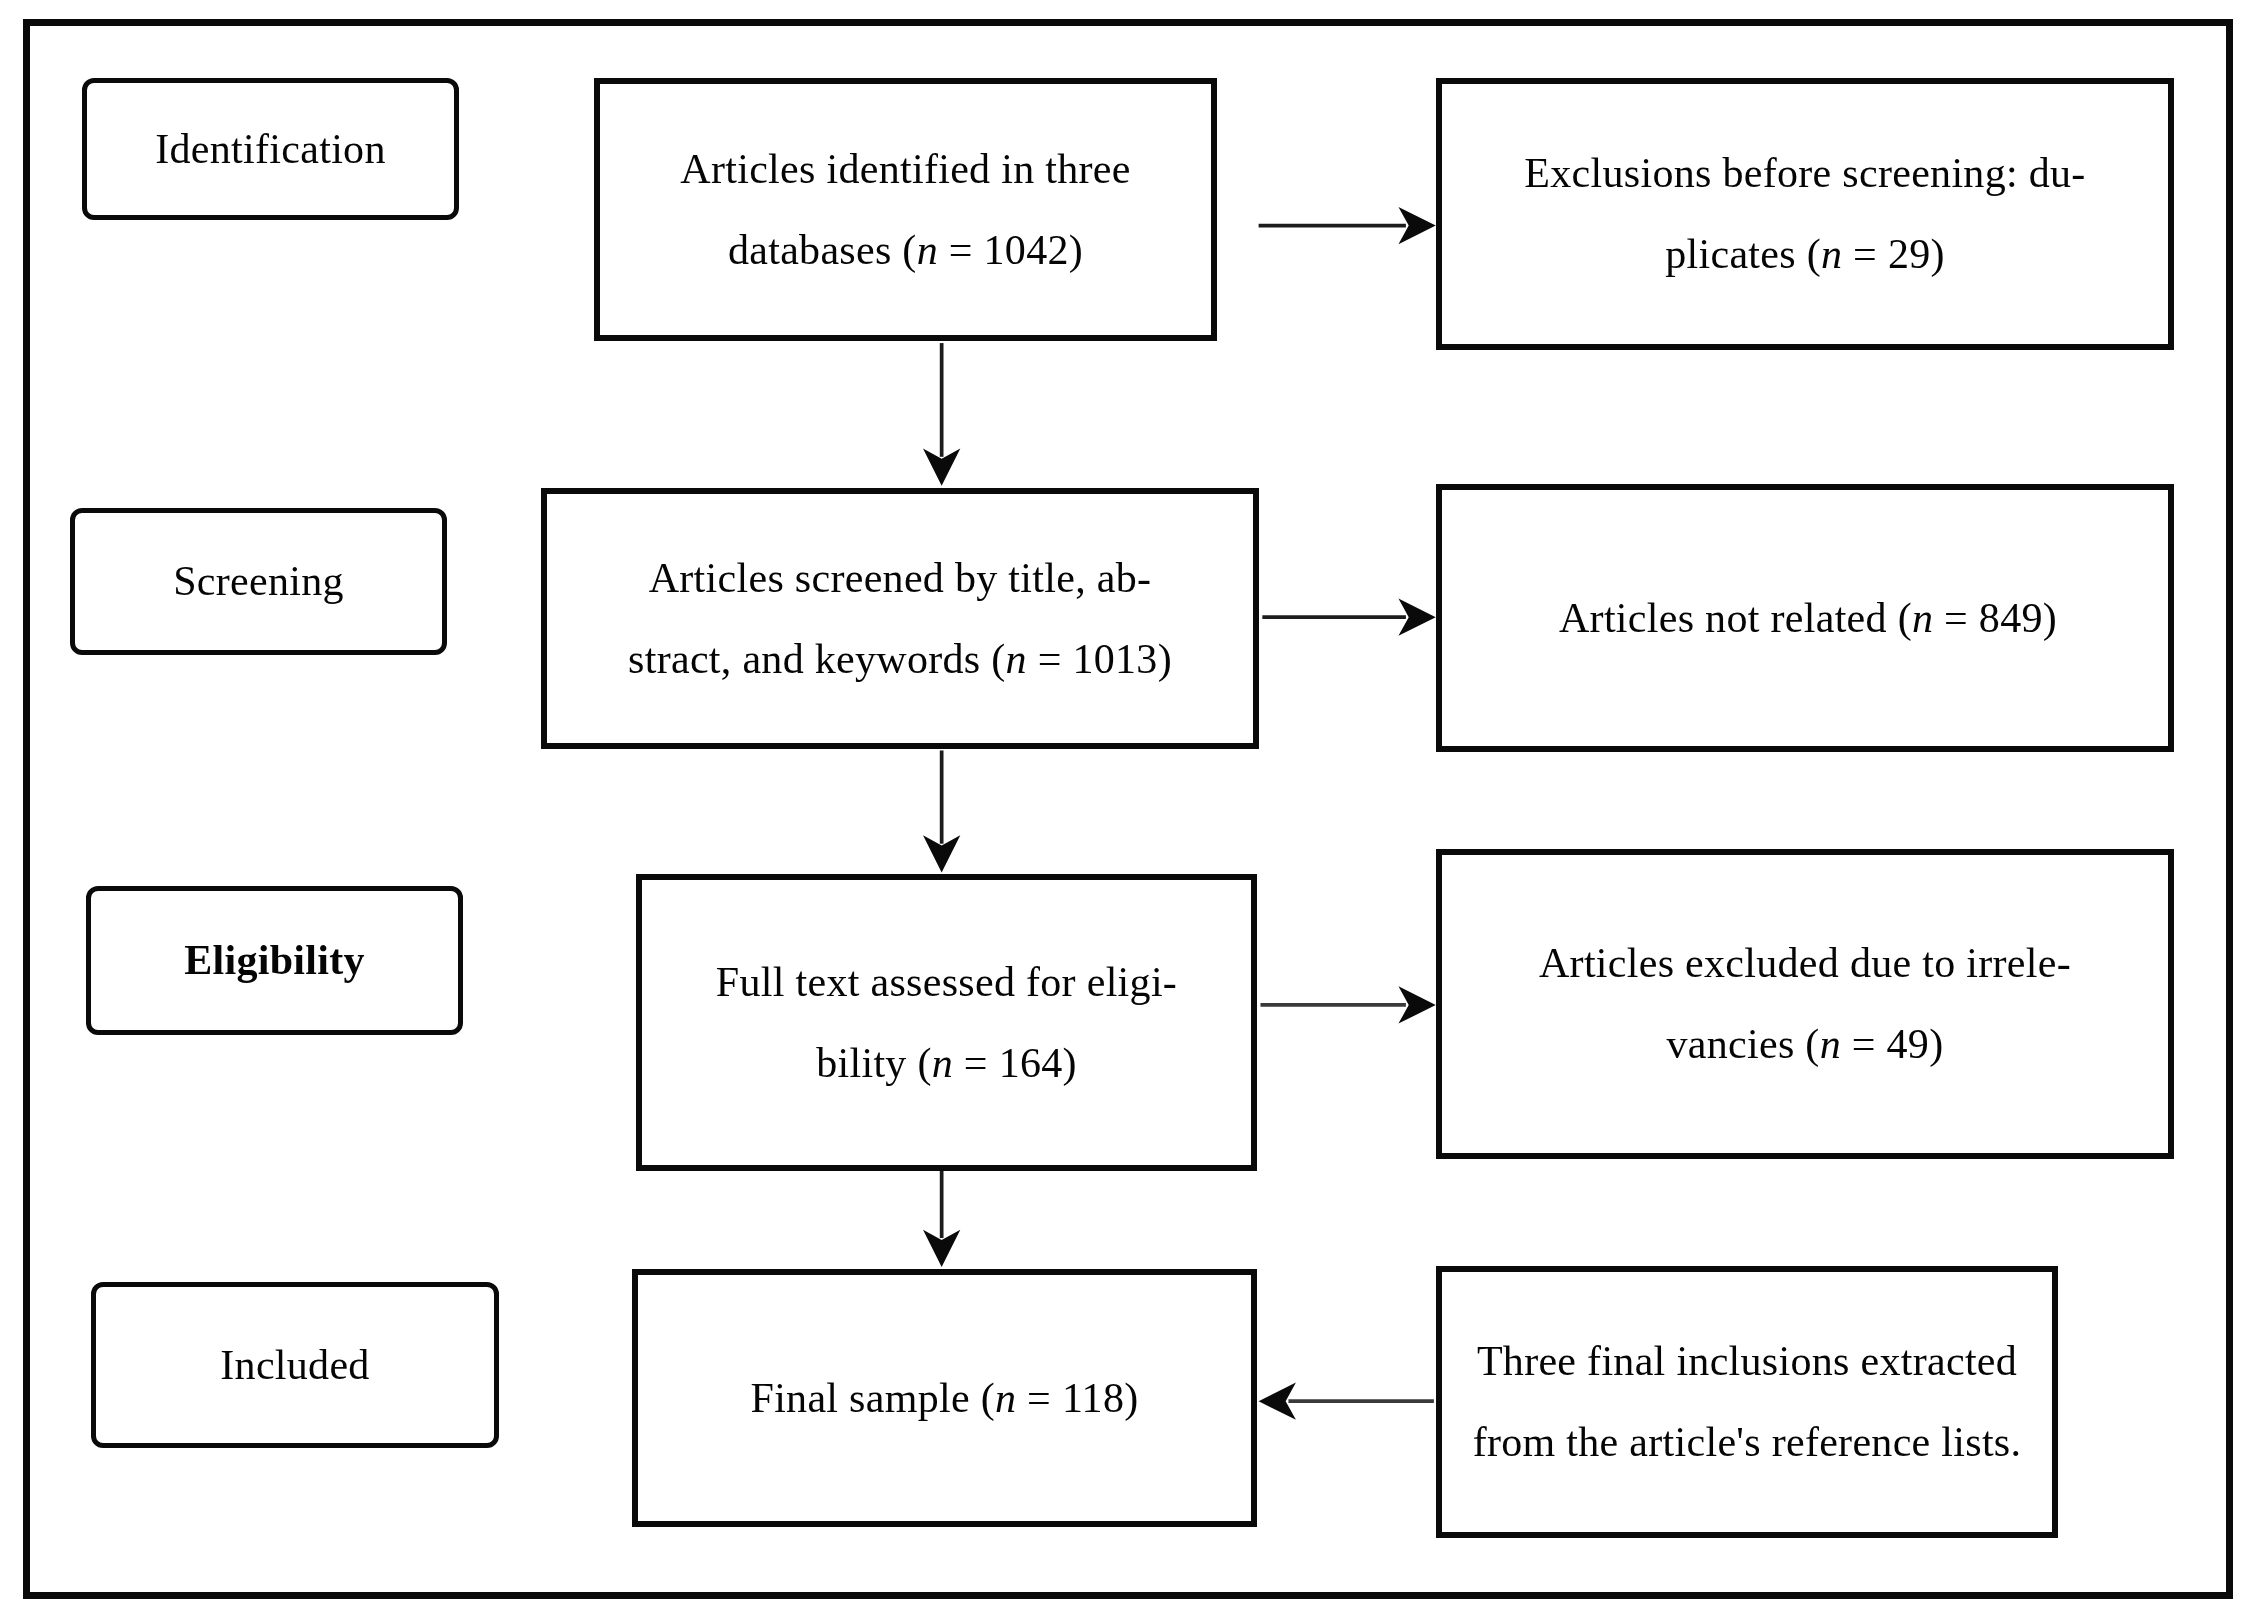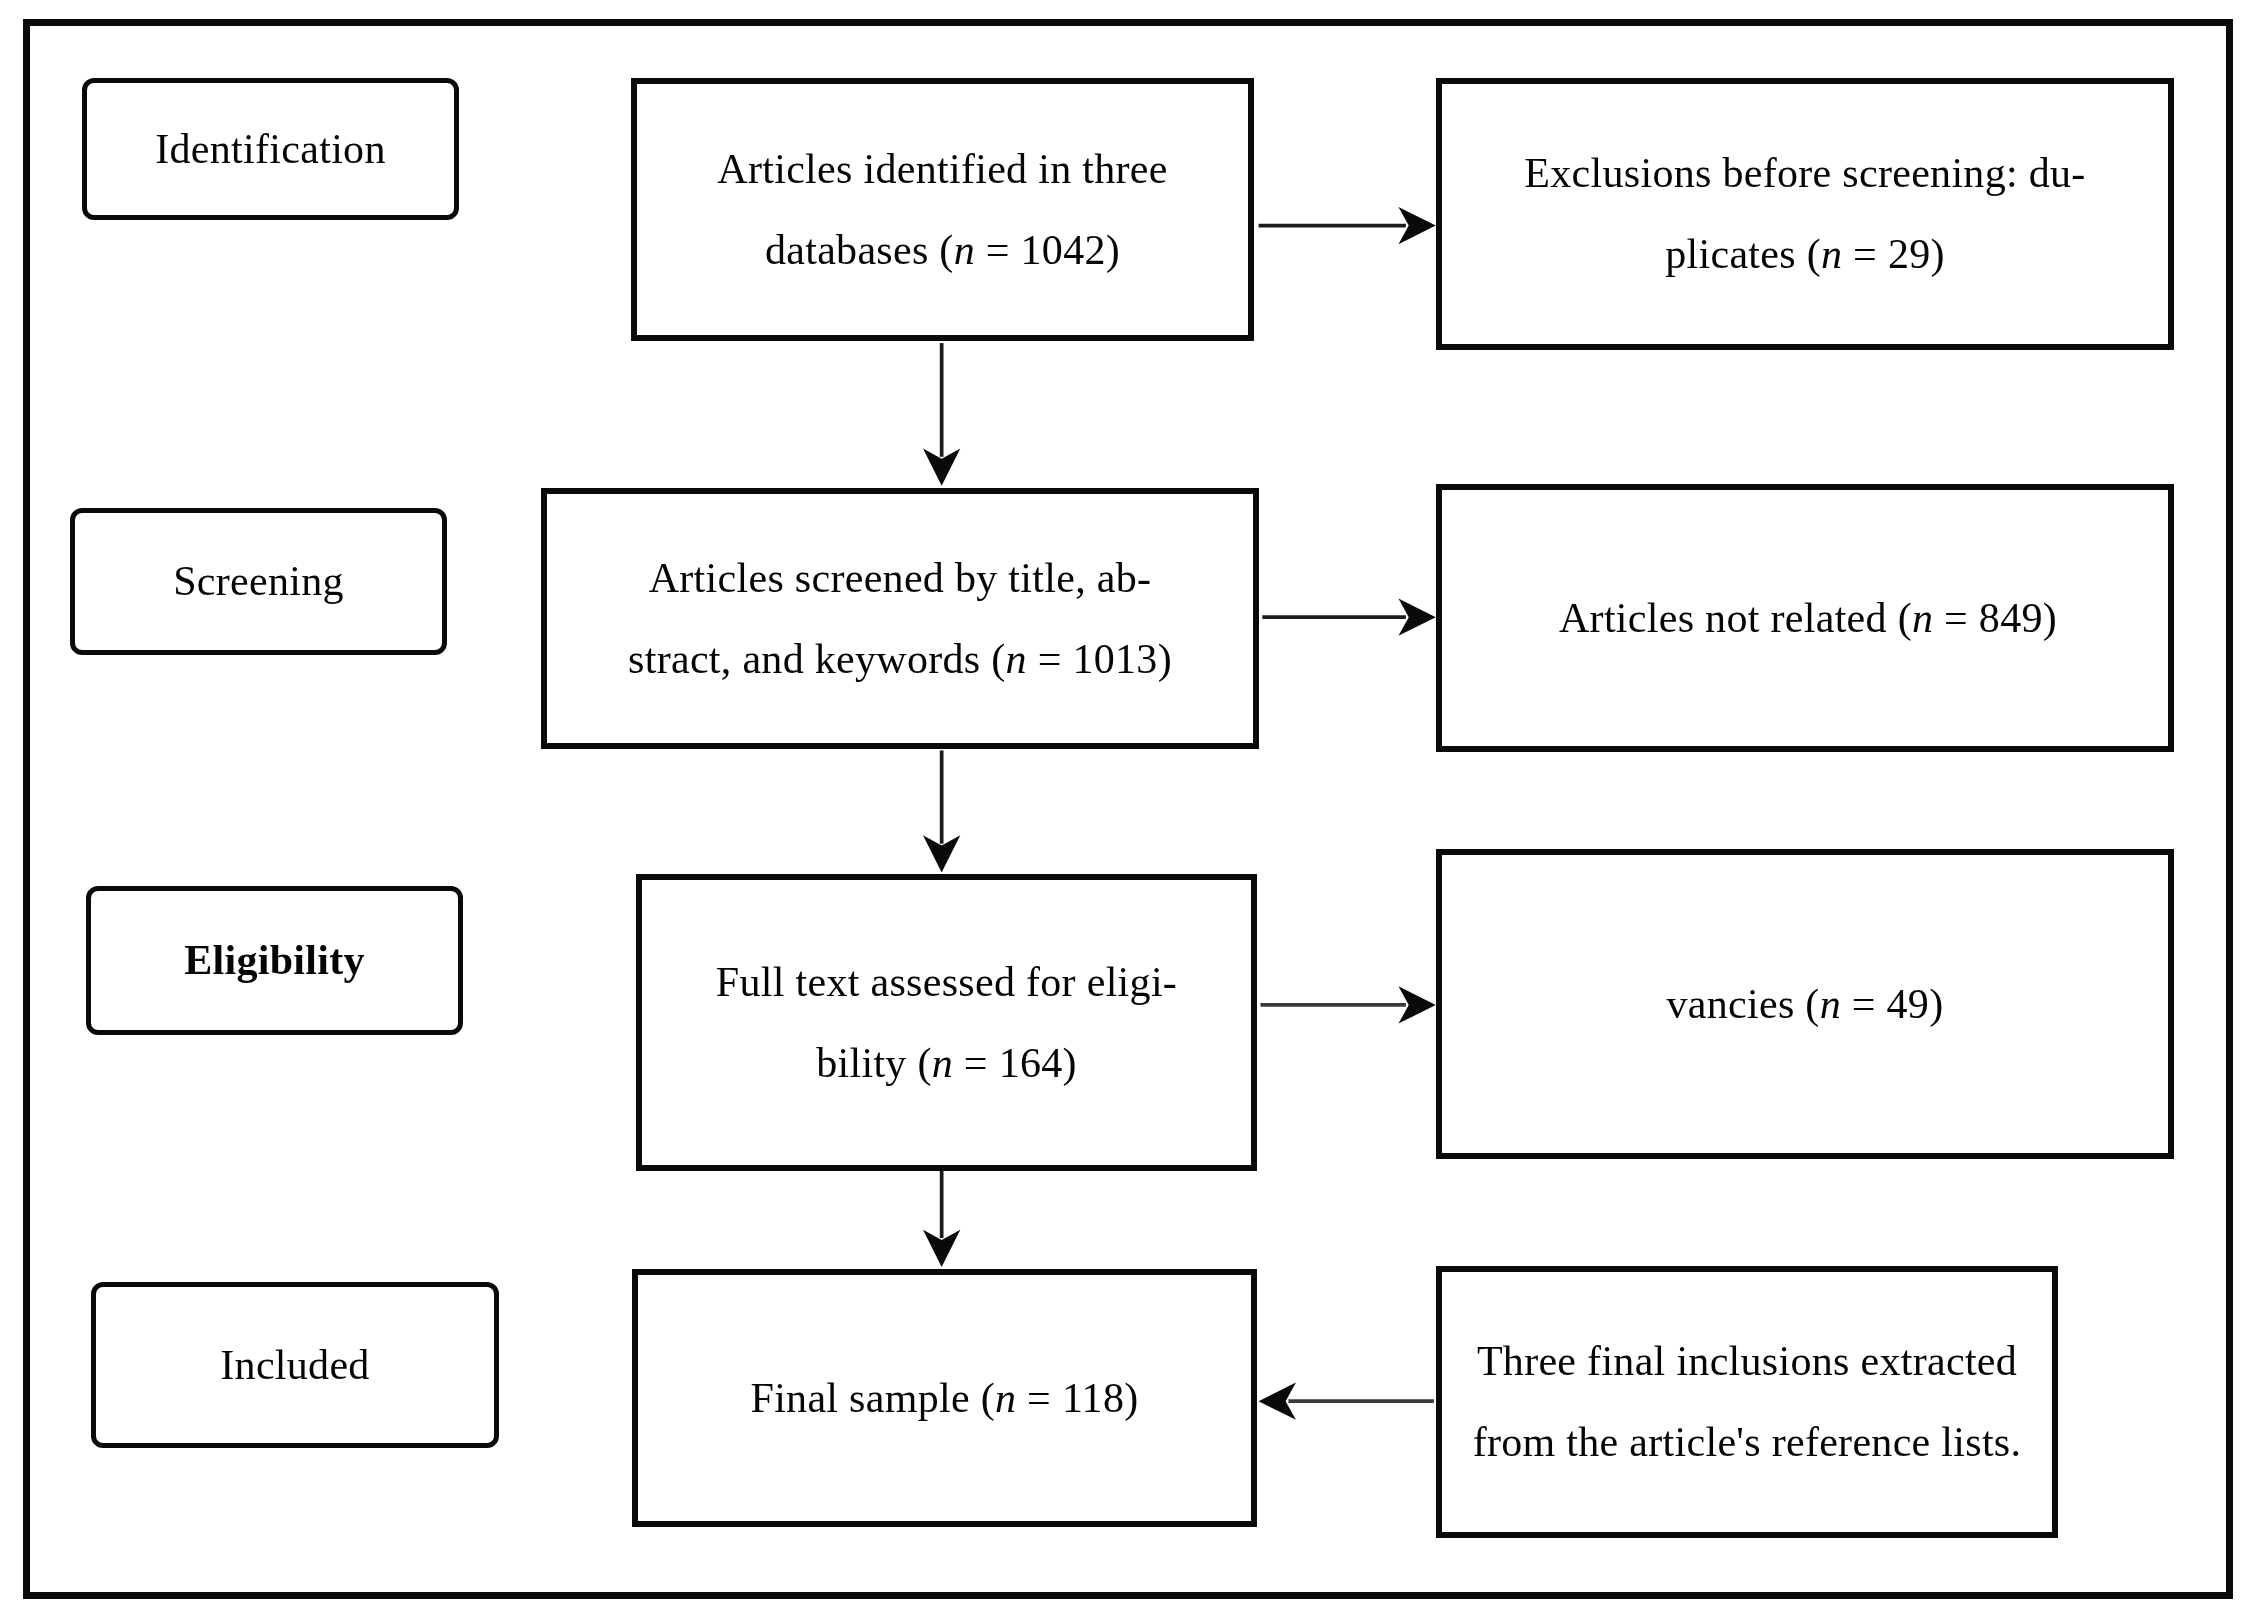--- a/index.html
+++ b/index.html
@@ -23,21 +23,21 @@
   .line { white-space:nowrap; }
   .line i { font-style:italic; }
 
   
   .s1 { left:82px;  top:78px;   width:377px; height:142px; }
   .s2 { left:70px;  top:485px;  width:377px; height:147px;margin-top:23px; }
   .s3 { left:86px;  top:886px;  width:377px; height:149px;font-weight:bold; }
   .s4 { left:91px;  top:1282px; width:408px; height:166px; }
 
   
-  .p1 { left:631px; top:78px;   width:623px; height:263px; }
+  .p1 { left:594px; top:78px;   width:623px; height:263px; }
   .p2 { left:541px; top:488px;  width:718px; height:261px; }
   .p3 { left:636px; top:874px;  width:621px; height:297px; }
   .p4 { left:632px; top:1269px; width:625px; height:258px; }
 
   
   .r1 { left:1436px; top:78px;   width:738px; height:272px; }
   .r2 { left:1436px; top:484px;  width:738px; height:268px;padding-left:6px; }
   .r3 { left:1436px; top:849px;  width:738px; height:310px; }
   .r4 { left:1436px; top:1266px; width:622px; height:272px; }
 </style>
@@ -116,20 +116,21 @@
   </div>
 
   <div class="box rect r1">
     <div class="line"><span>Exclusions before screening: du-</span></div>
     <div class="line"><span>plicates (</span><i>n</i><span> = 29)</span></div>
   </div>
   <div class="box rect r2">
     <div class="line"><span>Articles not related (</span><i>n</i><span> = 849)</span></div>
   </div>
   <div class="box rect r3">
+    <div class="line"><span>Articles excluded due to irrele-</span></div>
     <div class="line"><span>vancies (</span><i>n</i><span> = 49)</span></div>
   </div>
   <div class="box rect r4">
     <div class="line"><span>Three final inclusions extracted</span></div>
     <div class="line"><span>from the article's reference lists.</span></div>
   </div>
 
 </div>
 
 

